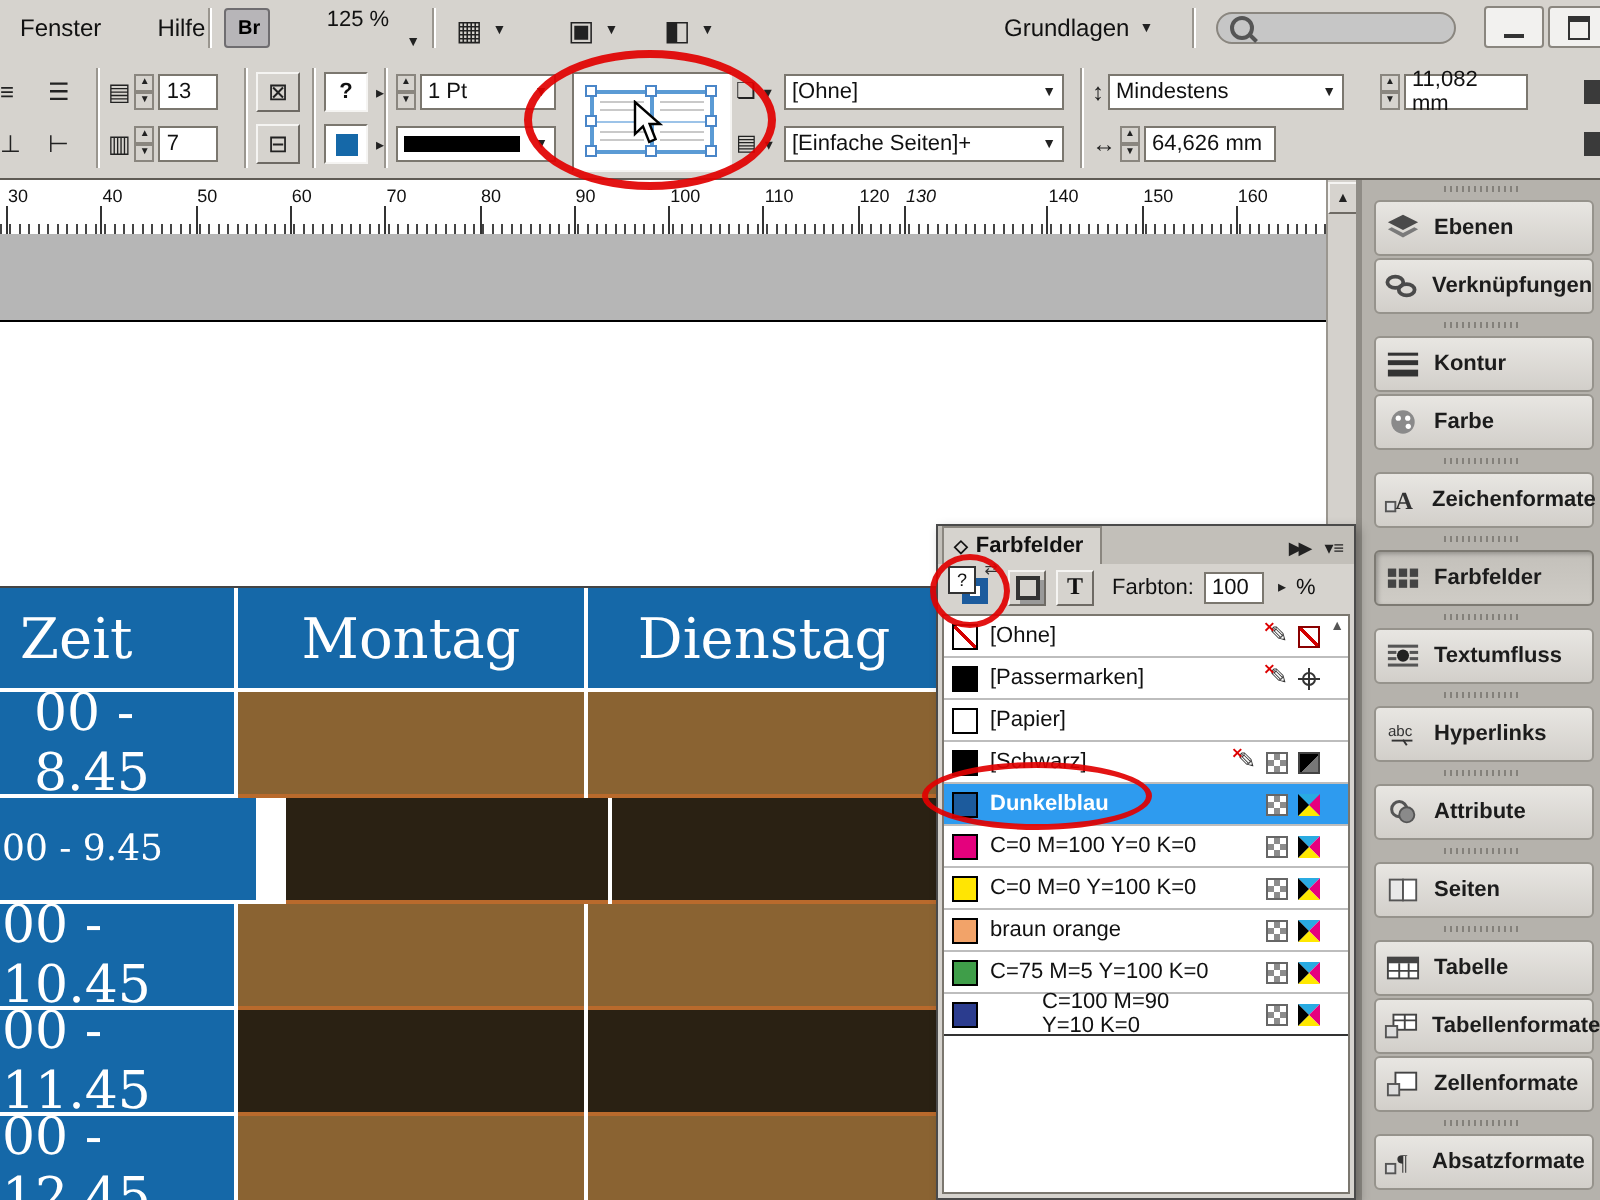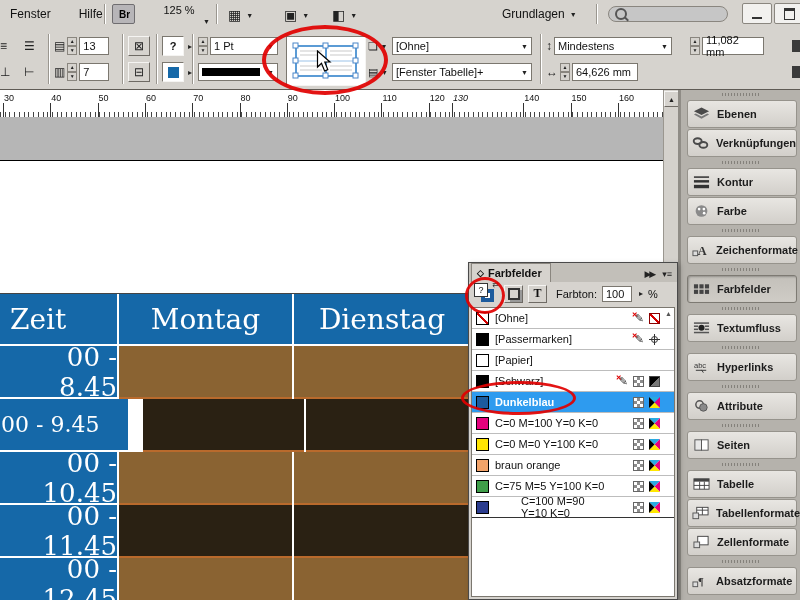--- a/index.html
+++ b/index.html
@@ -27,21 +27,21 @@
   .sqbtn{width:20px;height:18px;display:flex;align-items:center;justify-content:center;}
   .fly{font-size:8px;color:#222;margin-left:2px;}
   
   #ruler{left:0;top:90px;width:663px;height:27px;background:#fff;border-bottom:1px solid #777;
     }
   #ruler .ticks{position:absolute;left:0;right:0;bottom:0;height:5px;
      background:repeating-linear-gradient(90deg,#444 0 1px,transparent 1px 4.73px);}
   .rlabel{position:absolute;top:3px;font-size:9px;color:#111;}
   .rlabel i{position:absolute;left:-1px;top:10px;width:1px;height:14px;background:#333;font-style:normal;}
   
-  #docarea{left:0;top:117px;width:663px;height:483px;background:#b6b6b6;z-index:1;text-align:right;}
+  #docarea{left:0;top:117px;width:663px;height:483px;background:#b6b6b6;z-index:1;}
   #page{position:absolute;left:0;top:43px;width:663px;height:440px;background:#fff;border-top:1px solid #000;}
   #sched{position:absolute;left:0;top:132px;width:470px;height:308px;overflow:hidden;border-top:1px solid #444;}
   .trow{display:flex;}
   .tcell{box-sizing:border-box;display:flex;align-items:center;color:#fff;
          font-family:"DejaVu Serif",serif;}
   
   #vscroll{left:663px;top:90px;width:15px;height:510px;background:#d4d1cc;border-left:1px solid #9a968f;z-index:1;}
   #vscroll .up{width:13px;height:14px;margin:1px 0 0 0;display:flex;align-items:center;justify-content:center;font-size:7px;color:#222;}
   #dock{left:678px;top:90px;width:122px;height:510px;background:#b5b2ac;border-left:3px solid #8f8c86;z-index:2;box-sizing:border-box;}
   .dock-dots{height:9px;display:flex;align-items:center;justify-content:center;}
@@ -234,21 +234,21 @@
     </div>
 
   <div class="cb" style="left:392px;top:8px;">
     <span class="fld" style="width:140px;">
       <span>[Ohne]</span>
       <span class="dd-arrow">▼</span>
     </span>
   </div>
   <div class="cb" style="left:392px;top:34px;">
     <span class="fld" style="width:140px;">
-      <span>[Fenster Tabelle]+</span>
+      <span>[Einfache Seiten]+</span>
       <span class="dd-arrow">▼</span>
     </span>
   </div>
   <div class="vsep abs" style="left:540px;top:6px;height:50px;"></div>
 
   <div class="cb" style="left:546px;top:8px;">
     <span class="icon-g">↕</span>
     <span class="fld" style="width:118px;">
       <span>Mindestens</span>
       <span class="dd-arrow">▼</span>
@@ -298,21 +298,21 @@
           <div class="tcell" style="width: 117px; height: 52px; background: rgb(21, 104, 168); border-bottom: 2px solid rgb(255, 255, 255); margin-right: 2px; padding-left: 10px; font-size: 28px;">Zeit</div>
           <div class="tcell" style="width: 173px; height: 52px; background: rgb(21, 104, 168); border-bottom: 2px solid rgb(255, 255, 255); margin-right: 2px; justify-content: center; font-size: 28px;">Montag</div>
           <div class="tcell" style="width: 176px; height: 52px; background: rgb(21, 104, 168); border-bottom: 2px solid rgb(255, 255, 255); justify-content: center; font-size: 28px;">Dienstag</div>
         </div>
         <div class="trow">
           <div class="tcell" style="width: 117px; height: 53px; background: rgb(21, 104, 168); border-bottom: 2px solid rgb(255, 255, 255); margin-right: 2px; font-size: 26px; padding-left: 17px;">00 - 8.45</div>
           <div class="tcell" style="width: 173px; height: 53px; background: rgb(138, 99, 50); border-bottom: 2px solid rgb(185, 106, 44); margin-right: 2px;"></div>
           <div class="tcell" style="width: 176px; height: 53px; background: rgb(138, 99, 50); border-bottom: 2px solid rgb(185, 106, 44);"></div>
         </div>
         <div class="trow">
-          <div class="tcell" style="width: 137px; height: 53px; background: rgb(21, 104, 168); border-bottom: 2px solid rgb(255, 255, 255); margin-right: 15px; font-size: 22px; padding-left: 1px;">00 - 9.45</div>
+          <div class="tcell" style="width: 137px; height: 53px; background: rgb(21, 104, 168); border-bottom: 2px solid rgb(255, 255, 255); margin-right: 15px; font-size: 18px; padding-left: 1px;">00 - 9.45</div>
           <div class="tcell" style="width: 173px; height: 53px; background: rgb(42, 33, 19); border-bottom: 2px solid rgb(185, 106, 44); margin-right: 2px;"></div>
           <div class="tcell" style="width: 176px; height: 53px; background: rgb(42, 33, 19); border-bottom: 2px solid rgb(185, 106, 44);"></div>
         </div>
         <div class="trow">
           <div class="tcell" style="width: 117px; height: 53px; background: rgb(21, 104, 168); border-bottom: 2px solid rgb(255, 255, 255); margin-right: 2px; font-size: 26px; padding-left: 1px;">00 - 10.45</div>
           <div class="tcell" style="width: 173px; height: 53px; background: rgb(138, 99, 50); border-bottom: 2px solid rgb(185, 106, 44); margin-right: 2px;"></div>
           <div class="tcell" style="width: 176px; height: 53px; background: rgb(138, 99, 50); border-bottom: 2px solid rgb(185, 106, 44);"></div>
         </div>
         <div class="trow">
           <div class="tcell" style="width: 117px; height: 53px; background: rgb(21, 104, 168); border-bottom: 2px solid rgb(255, 255, 255); margin-right: 2px; font-size: 26px; padding-left: 1px;">00 - 11.45</div>

